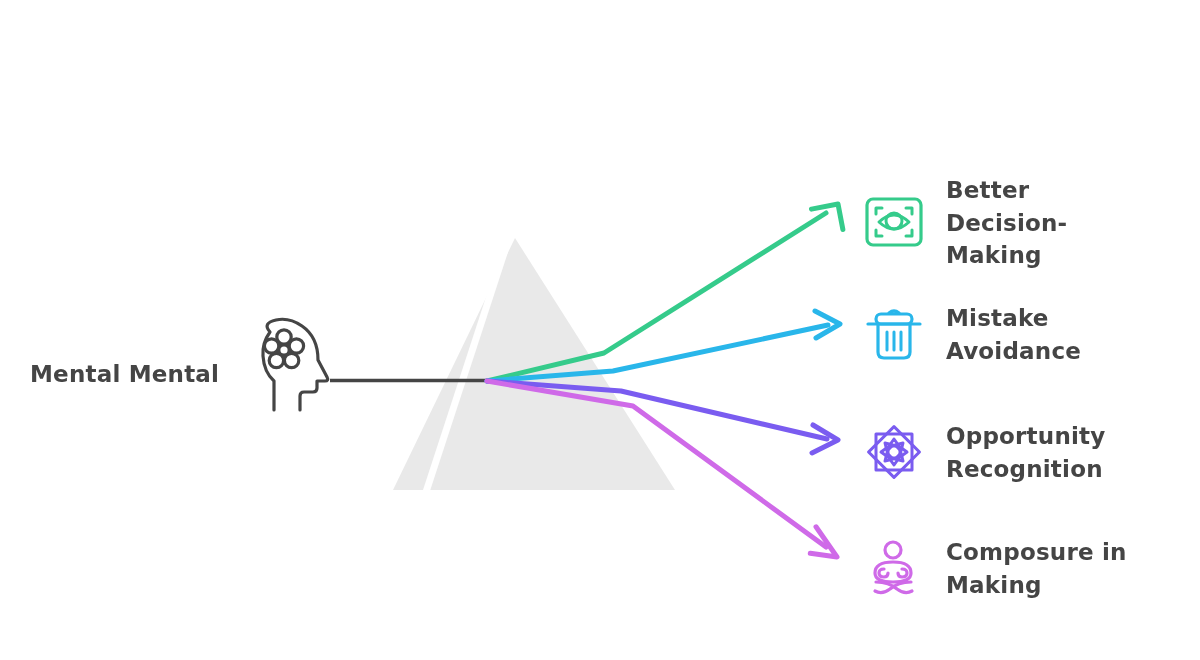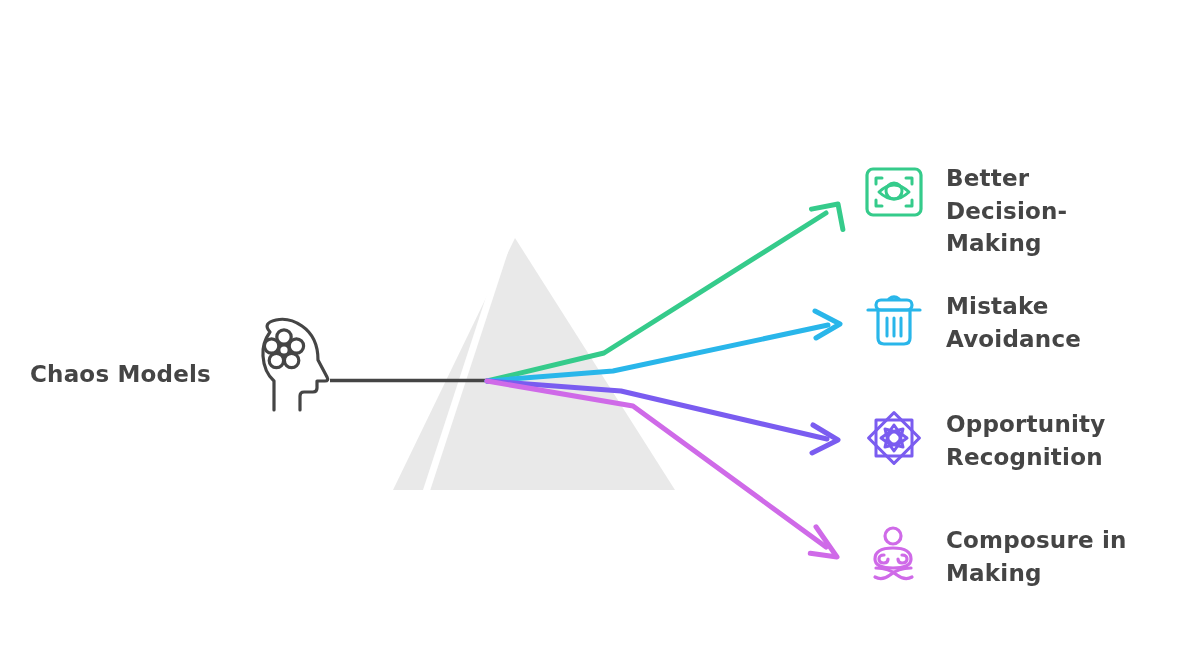--- a/index.html
+++ b/index.html
@@ -33,21 +33,22 @@
     font-family: "DejaVu Sans", sans-serif;
     font-size: 23px;
     font-weight: 600;
     color: #454545;
     letter-spacing: 0.2px;
     line-height: 1.25;
   }
   .outcome {
     position: absolute;
     display: flex;
-    align-items: flex-start;
+    align-items: center;
+    margin-top: 12px;
   }
   .outcome-icon {
     width: 64px;
     height: 64px;
     flex: 0 0 64px;
   }
   .outcome-label {
     margin-left: 20px;
     font-family: "DejaVu Sans", sans-serif;
     font-size: 23px;
@@ -106,21 +107,21 @@
         <circle cx="0" cy="-13" r="7.2"></circle>
         <circle cx="12.4" cy="-4" r="7.2"></circle>
         <circle cx="7.6" cy="10.5" r="7.2"></circle>
         <circle cx="-7.6" cy="10.5" r="7.2"></circle>
         <circle cx="-12.4" cy="-4" r="7.2"></circle>
         <circle cx="0" cy="0" r="5.2"></circle>
       </g>
     </g>
   </svg>
 
-  <div class="source-label">Chaos Models</div>
+  <div class="source-label">Mental Mental</div>
 
   <div class="outcome" id="outcome-0">
     <svg class="outcome-icon" viewBox="0 0 64 64">
       <rect x="5" y="9" width="54" height="46" rx="6" ry="6" fill="none" stroke="#35cb8b" stroke-width="3.2"></rect>
       <path d="M14,24 L14,18 L20,18" fill="none" stroke="#35cb8b" stroke-width="3" stroke-linecap="round" stroke-linejoin="round"></path>
       <path d="M44,18 L50,18 L50,24" fill="none" stroke="#35cb8b" stroke-width="3" stroke-linecap="round" stroke-linejoin="round"></path>
       <path d="M50,40 L50,46 L44,46" fill="none" stroke="#35cb8b" stroke-width="3" stroke-linecap="round" stroke-linejoin="round"></path>
       <path d="M20,46 L14,46 L14,40" fill="none" stroke="#35cb8b" stroke-width="3" stroke-linecap="round" stroke-linejoin="round"></path>
       <path d="M17,32 Q32,18 47,32 Q32,46 17,32 Z" fill="none" stroke="#35cb8b" stroke-width="3" stroke-linejoin="round"></path>
       <circle cx="32" cy="31" r="8" fill="none" stroke="#35cb8b" stroke-width="3"></circle>

